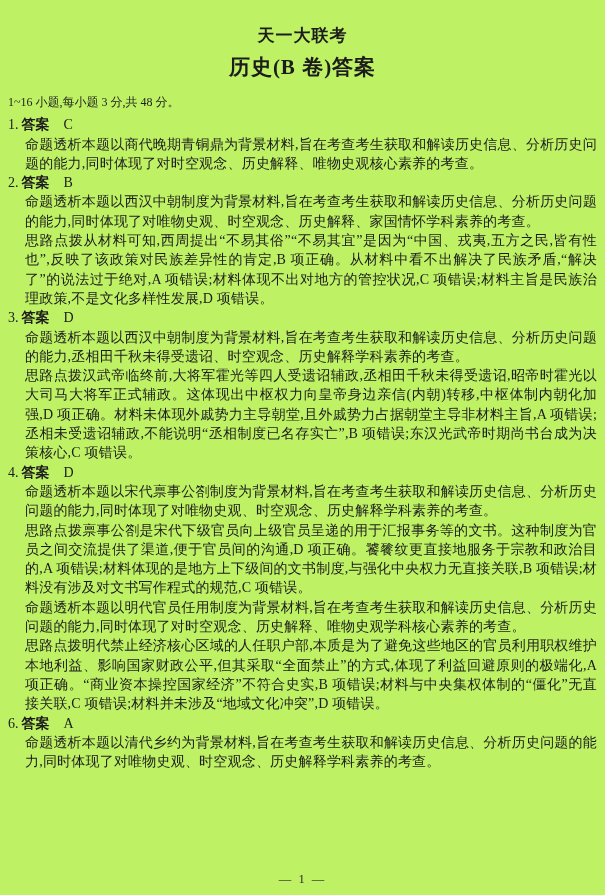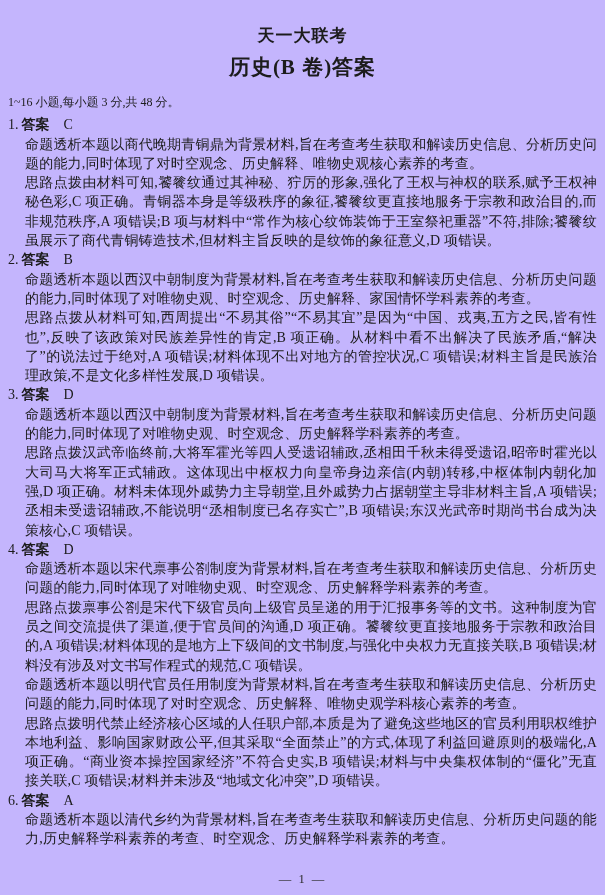--- a/index.html
+++ b/index.html
@@ -8,21 +8,21 @@
     background: #ffffff;
     font-family: "Liberation Serif", "DejaVu Serif", serif;
     color: #1c1c1c;
   }
   .page {
     position: relative;
     width: 605px;
     height: 895px;
     padding: 26px 8px 0 8px;
     overflow: hidden;
-    background: #c4b5fd;
+    background: #bef264;
   }
   .hdr { text-align: center; font-weight: bold; }
   .hdr-org     { font-size: 17px; line-height: 20px; margin-bottom: 9px; letter-spacing: 1px; }
   .hdr-session { font-size: 17px; line-height: 20px; margin-bottom: 16px; }
   .hdr-title   { font-size: 21px; line-height: 24px; margin-bottom: 14px; letter-spacing: 1px; }
   .instructions {
     font-size: 12px;
     line-height: 19.3px;
     margin-bottom: 3px;
   }
@@ -60,43 +60,40 @@
 
   <div class="instructions">1~16 小题,每小题 3 分,共 48 分。</div>
 
   <div class="question">
     <div class="q-line">
       <span class="qnum">1.</span><span class="alabel">答案</span><span class="aletter">C</span>
     </div>
     <div class="para">
       <span class="plabel">命题透析</span><span>本题以商代晚期青铜鼎为背景材料,旨在考查考生获取和解读历史信息、分析历史问题的能力,同时体现了对时空观念、历史解释、唯物史观核心素养的考查。</span>
     </div>
-    <div class="para">
-      <span class="plabel">思路点拨</span><span>由材料可知,饕餮纹通过其神秘、狞厉的形象,强化了王权与神权的联系,赋予王权神秘色彩,C 项正确。青铜器本身是等级秩序的象征,饕餮纹更直接地服务于宗教和政治目的,而非规范秩序,A 项错误;B 项与材料中“常作为核心纹饰装饰于王室祭祀重器”不符,排除;饕餮纹虽展示了商代青铜铸造技术,但材料主旨反映的是纹饰的象征意义,D 项错误。</span>
-    </div>
   </div>
 
   <div class="question">
     <div class="q-line">
       <span class="qnum">2.</span><span class="alabel">答案</span><span class="aletter">B</span>
     </div>
     <div class="para">
       <span class="plabel">命题透析</span><span>本题以西汉中朝制度为背景材料,旨在考查考生获取和解读历史信息、分析历史问题的能力,同时体现了对唯物史观、时空观念、历史解释、家国情怀学科素养的考查。</span>
     </div>
     <div class="para">
       <span class="plabel">思路点拨</span><span>从材料可知,西周提出“不易其俗”“不易其宜”是因为“中国、戎夷,五方之民,皆有性也”,反映了该政策对民族差异性的肯定,B 项正确。从材料中看不出解决了民族矛盾,“解决了”的说法过于绝对,A 项错误;材料体现不出对地方的管控状况,C 项错误;材料主旨是民族治理政策,不是文化多样性发展,D 项错误。</span>
     </div>
   </div>
 
   <div class="question">
     <div class="q-line">
       <span class="qnum">3.</span><span class="alabel">答案</span><span class="aletter">D</span>
     </div>
     <div class="para">
-      <span class="plabel">命题透析</span><span>本题以西汉中朝制度为背景材料,旨在考查考生获取和解读历史信息、分析历史问题的能力,同时体现了对唯物史观、时空观念、历史解释学科素养的考查。</span>
+      <span class="plabel">命题透析</span><span>本题以西汉中朝制度为背景材料,旨在考查考生获取和解读历史信息、分析历史问题的能力,丞相田千秋未得受遗诏、时空观念、历史解释学科素养的考查。</span>
     </div>
     <div class="para">
       <span class="plabel">思路点拨</span><span>汉武帝临终前,大将军霍光等四人受遗诏辅政,丞相田千秋未得受遗诏,昭帝时霍光以大司马大将军正式辅政。这体现出中枢权力向皇帝身边亲信(内朝)转移,中枢体制内朝化加强,D 项正确。材料未体现外戚势力主导朝堂,且外戚势力占据朝堂主导非材料主旨,A 项错误;丞相未受遗诏辅政,不能说明“丞相制度已名存实亡”,B 项错误;东汉光武帝时期尚书台成为决策核心,C 项错误。</span>
     </div>
   </div>
 
   <div class="question">
     <div class="q-line">
       <span class="qnum">4.</span><span class="alabel">答案</span><span class="aletter">D</span>
     </div>
@@ -115,19 +112,19 @@
     <div class="para">
       <span class="plabel">思路点拨</span><span>明代禁止经济核心区域的人任职户部,本质是为了避免这些地区的官员利用职权维护本地利益、影响国家财政公平,但其采取“全面禁止”的方式,体现了利益回避原则的极端化,A 项正确。“商业资本操控国家经济”不符合史实,B 项错误;材料与中央集权体制的“僵化”无直接关联,C 项错误;材料并未涉及“地域文化冲突”,D 项错误。</span>
     </div>
   </div>
 
   <div class="question">
     <div class="q-line">
       <span class="qnum">6.</span><span class="alabel">答案</span><span class="aletter">A</span>
     </div>
     <div class="para">
-      <span class="plabel">命题透析</span><span>本题以清代乡约为背景材料,旨在考查考生获取和解读历史信息、分析历史问题的能力,历史解释学科素养的考查、时空观念、历史解释学科素养的考查。</span>
+      <span class="plabel">命题透析</span><span>本题以清代乡约为背景材料,旨在考查考生获取和解读历史信息、分析历史问题的能力,同时体现了对唯物史观、时空观念、历史解释学科素养的考查。</span>
     </div>
   </div>
 
   <div class="footer">— 1 —</div>
 
 </div>
 
 </body></html>

